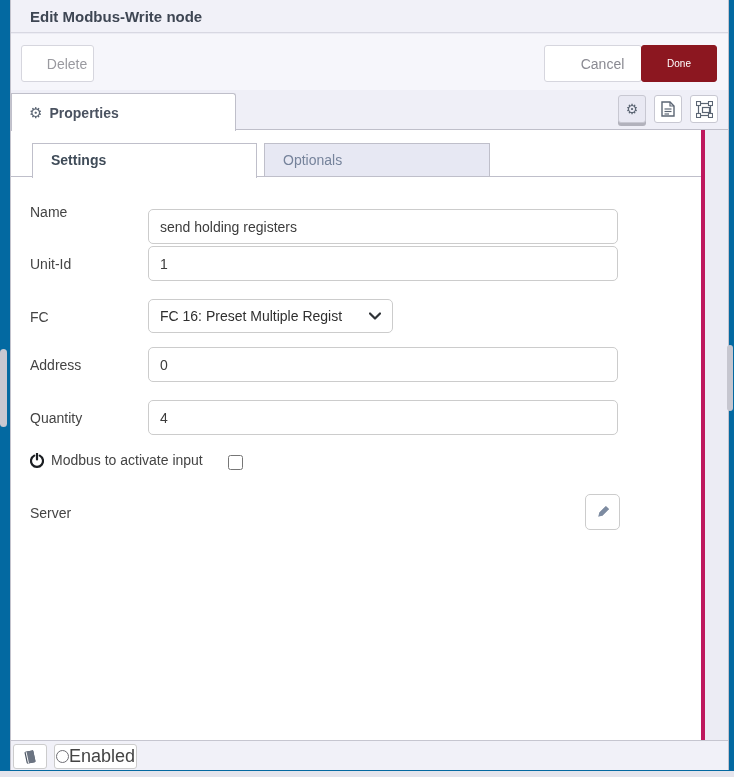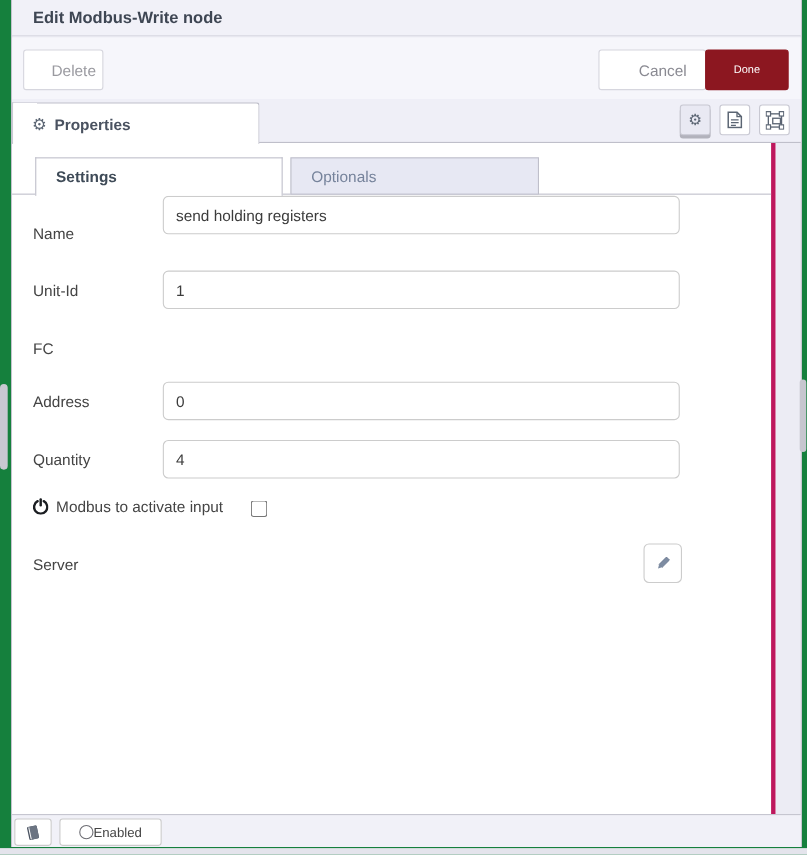--- a/index.html
+++ b/index.html
@@ -5,21 +5,21 @@
   * { margin:0; padding:0; box-sizing:border-box; }
   html,body { width:734px; height:777px; }
   body {
     font-family:"Liberation Sans", sans-serif;
     font-size:14px;
     color:#444;
     background:#e9e9f1;
     position:relative;
     overflow:hidden;
   }
-  .page { position:absolute; inset:0; background:#15803d; }
+  .page { position:absolute; inset:0; background:#0369a1; }
 
   
   .tray {
     position:absolute; left:10px; top:0; width:719px; height:770px;
     background:#ececf4;
     border-left:1px solid #c3c3cd; border-right:1px solid #c3c3cd;
     border-bottom:1px solid #c6c6d0;
   }
 
   
@@ -137,21 +137,21 @@
     position:absolute; left:0; right:0; top:740px; height:30px;
     background:#f1f1f8; border-top:1px solid #c6c6d0;
   }
   .footer-btn {
     position:absolute; top:3px; height:25px;
     background:#fff; border:1px solid #ccc; border-radius:3px;
     display:flex; align-items:center; justify-content:center;
     cursor:pointer; color:#444;
   }
   .footer-book { left:2px; width:34px; }
-  .footer-enabled { left:43px; width:93px; gap:0; font-size:12px; }
+  .footer-enabled { left:43px; width:83px; gap:0; font-size:18px; }
   .radio-circle {
     width:13px; height:13px; border:1.6px solid #6e6e74; border-radius:50%;
     background:#fff;
   }
 
   
   .scroll-thumb-left {
     position:absolute; left:0; top:349px; width:7px; height:78px;
     background:#c8c8d1; border-radius:4px;
   }
@@ -214,26 +214,34 @@
 
       <div class="subtab-line"></div>
       <div class="subtab subtab-settings">
         <span>Settings</span>
       </div>
       <div class="subtab subtab-optionals">
         <span>Optionals</span>
       </div>
 
       <label class="row-label" style="top:74px;">Name</label>
-      <input class="text-input" style="top: 48px;" type="text" value="send holding registers">
+      <input class="text-input" style="top: 79px;" type="text" value="send holding registers">
 
       <label class="row-label" style="top:126px;">Unit-Id</label>
       <input class="text-input" style="top: 116px;" type="text" value="1">
 
       <label class="row-label" style="top:179px;">FC</label>
+      <div class="sel-wrap" style="top:169px; width:245px; height:34px;">
+        <select class="sel">
+          <option>FC 16: Preset Multiple Regist</option>
+        </select>
+        <svg class="sel-chevron" width="12" height="8" viewBox="0 0 12 8">
+          <polyline points="1,1.5 6,6.5 11,1.5" fill="none" stroke="#2f3337" stroke-width="2.2" stroke-linecap="round" stroke-linejoin="round"></polyline>
+        </svg>
+      </div>
 
       <label class="row-label" style="top:227px;">Address</label>
       <input class="text-input" style="top: 217px;" type="text" value="0">
 
       <label class="row-label" style="top:280px;">Quantity</label>
       <input class="text-input" style="top: 270px;" type="text" value="4">
 
       <div style="position:absolute; left:0; top:322px; height:22px; width:100%;">
         <span class="row-label" style="top:0;">
           <svg class="power-glyph" width="14" height="15" viewBox="0 0 14 15">

